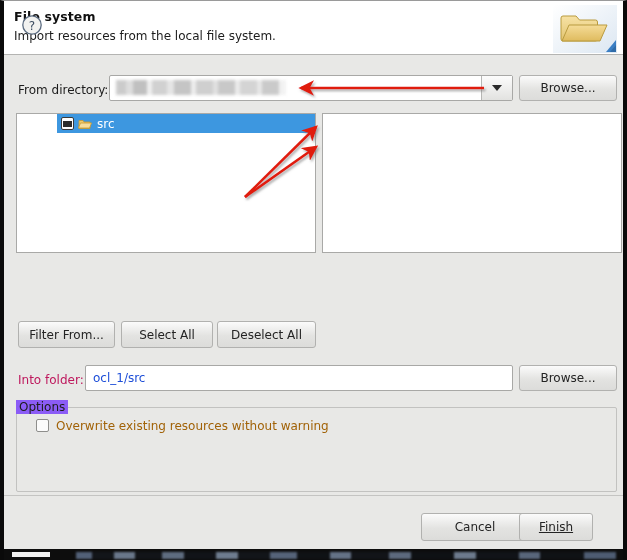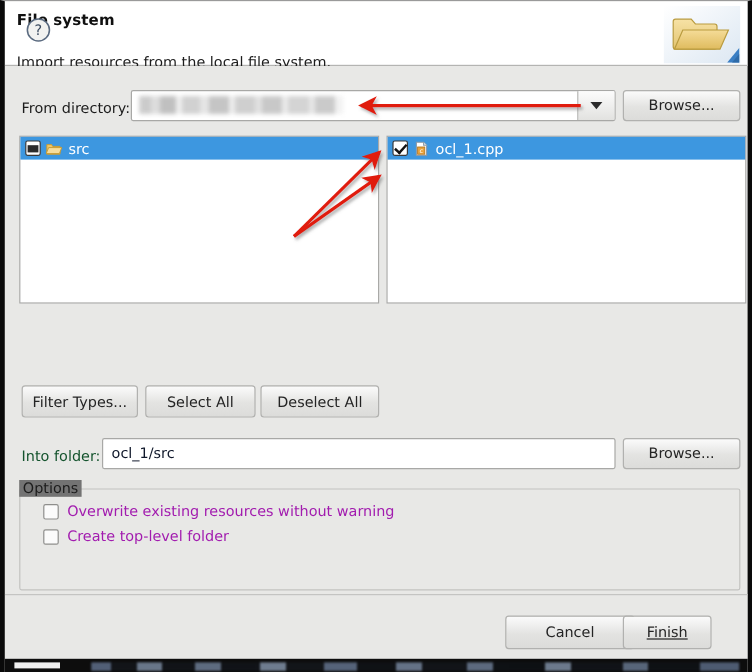--- a/index.html
+++ b/index.html
@@ -47,21 +47,20 @@
     font-size: 12.5px;
     font-weight: bold;
     color: #101010;
     letter-spacing: 0.1px;
   }
   #header-subtitle {
     position: absolute;
     left: 10px; top: 28px;
     font-size: 12px;
     color: #1c1c1c;
-    margin-top: 16px;
   }
   #header-icon {
     position: absolute;
     right: 6px; top: 4px;
     width: 64px; height: 48px;
   }
 
   
   #body {
     position: absolute;
@@ -138,21 +137,21 @@
     width: 98px; height: 26px;
   }
 
   
   .panel {
     position: absolute;
     box-sizing: border-box;
     background: #ffffff;
     border: 1px solid #a9a9a7;
   }
-  #tree-panel { left: 12px; top: 58px; width: 300px; height: 140px; }
+  #tree-panel { left: 12px; top: 58px; width: 300px; height: 140px; padding-left: 40px; }
   #file-panel { left: 318px; top: 58px; width: 300px; height: 140px; }
 
   .row {
     position: relative;
     height: 19px;
     display: flex;
     align-items: center;
     padding-left: 4px;
     font-size: 12px;
     box-sizing: border-box;
@@ -194,65 +193,65 @@
 
   
   #filter-btn  { position: absolute; left: 14px;  top: 266px; width: 97px; height: 27px; }
   #selall-btn  { position: absolute; left: 117px; top: 266px; width: 92px; height: 27px; }
   #deselall-btn{ position: absolute; left: 213px; top: 266px; width: 99px; height: 27px; }
 
   
   #into-label {
     position: absolute;
     left: 14px; top: 318px;
-    font-size: 12px; color: #14532d;
+    font-size: 12px; color: #be185d;
   }
   #into-input {
     position: absolute;
     left: 81px; top: 310px;
     width: 428px; height: 26px;
     box-sizing: border-box;
     background: #ffffff;
     border: 1px solid #a8a8a6;
     border-radius: 2px;
     display: flex; align-items: center;
     padding-left: 7px;
     font-size: 12px;
-    color: #0f172a;
+    color: #1d4ed8;
   }
   #browse-into {
     position: absolute;
     left: 515px; top: 310px;
     width: 98px; height: 26px;
   }
 
   
   #options-group {
     position: absolute;
     left: 12px; top: 352px;
     width: 601px; height: 85px;
     box-sizing: border-box;
     border: 1px solid #c2c2c0;
     border-radius: 2px;
   }
   #options-legend {
     position: absolute;
     left: 12px; top: 345px;
-    background: #737373;
+    background: #8b5cf6;
     padding: 0 3px;
     font-size: 12px;
     color: #1c1c1c;
   }
   .opt-row {
     position: absolute;
     left: 32px;
     display: flex;
-    align-items: flex-end;
-    font-size: 12px;
-    color: #a21caf;
+    align-items: flex-start;
+    font-size: 12px;
+    color: #a16207;
   }
   #opt-overwrite { top: 364px; }
   #opt-toplevel  { top: 385px; }
   .cb-opt {
     width: 13px; height: 13px;
     box-sizing: border-box;
     border: 1px solid #8e8e8c;
     background: #fbfbfb;
     border-radius: 2px;
     margin-right: 7px;
@@ -368,52 +367,36 @@
           <svg width="14" height="14" viewBox="0 0 14 14">
             <path d="M1 3.5 h4 l1 1.5 h6 v6.5 h-11 z" fill="#f0c96a" stroke="#c69a31" stroke-width="0.8"></path>
             <path d="M2.5 6 h11 l-2 5 h-11 z" fill="#f7dd9c" stroke="#c69a31" stroke-width="0.8"></path>
           </svg>
         </span>
         <span class="itemtext">src</span>
       </div>
     </div>
 
     <div class="panel" id="file-panel">
-      <div class="row selected">
-        <span class="cb checked"></span>
-        <span class="ic">
-          <svg width="14" height="14" viewBox="0 0 14 14">
-            <path d="M3 1.5 h6 l2.5 2.5 v8.5 h-8.5 z" fill="#ffffff" stroke="#8a9aa8" stroke-width="0.9"></path>
-            <path d="M9 1.5 v2.5 h2.5" fill="#dfe8f0" stroke="#8a9aa8" stroke-width="0.9"></path>
-            <rect x="4" y="5.5" width="6" height="6" fill="#e8a33d" stroke="#b0741d" stroke-width="0.7"></rect>
-            <text x="7" y="10.4" font-size="5.4" fill="#ffffff" text-anchor="middle" font-family="DejaVu Sans">c</text>
-          </svg>
-        </span>
-        <span class="itemtext">ocl_1.cpp</span>
-      </div>
     </div>
 
-    <div class="btn" id="filter-btn">Filter Types...</div>
+    <div class="btn" id="filter-btn">Filter From...</div>
     <div class="btn" id="selall-btn">Select All</div>
     <div class="btn" id="deselall-btn">Deselect All</div>
 
     <div id="into-label">Into folder:</div>
     <div id="into-input">ocl_1/src</div>
     <div class="btn" id="browse-into">Browse...</div>
 
     <div id="options-group"></div>
     <div id="options-legend">Options</div>
 
     <div class="opt-row" id="opt-overwrite">
       <span class="cb-opt"></span>
       <span>Overwrite existing resources without warning</span>
-    </div>
-    <div class="opt-row" id="opt-toplevel">
-      <span class="cb-opt"></span>
-      <span>Create top-level folder</span>
     </div>
   </div>
 
   <div id="footer"></div>
   <div id="help-icon">
     <svg width="22" height="22" viewBox="0 0 22 22">
       <circle cx="11" cy="11" r="9.2" fill="#f2f2f0" stroke="#5b6b80" stroke-width="1.3"></circle>
       <text x="11" y="15.5" font-size="12" fill="#3c4c60" text-anchor="middle" font-family="DejaVu Sans">?</text>
     </svg>
   </div>

